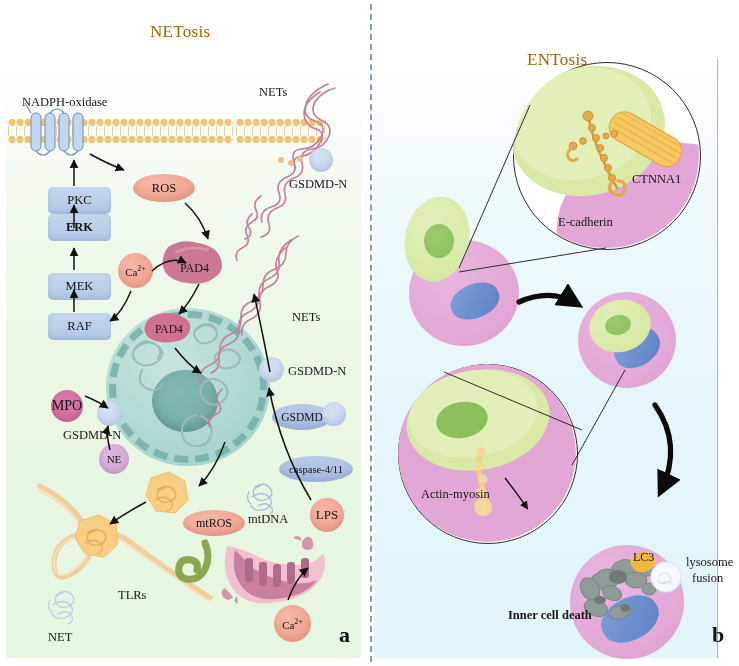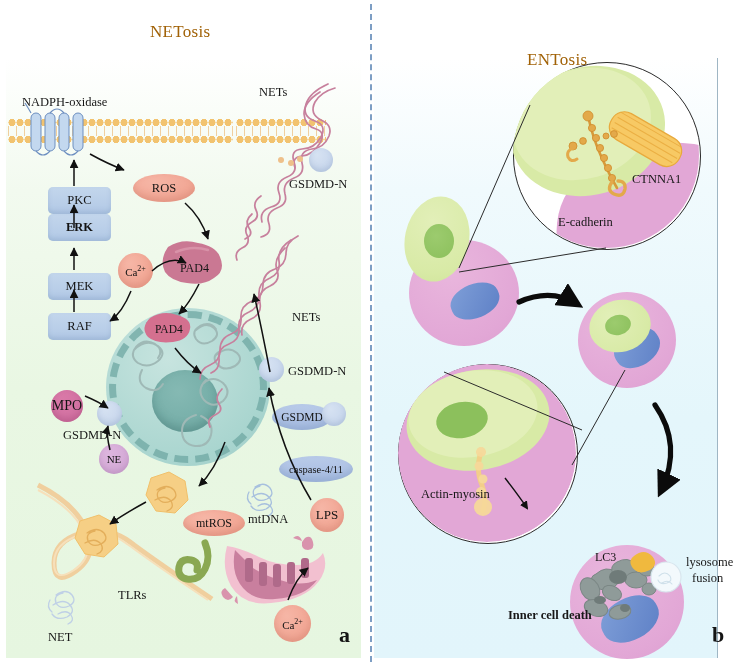--- a/index.html
+++ b/index.html
@@ -406,21 +406,21 @@
     </g>
 
     <path d="M634,556 q10,-8 18,0 q7,8 -2,14 q-12,6 -18,-3 q-4,-7 2,-11" fill="#f0b93e"></path>
 
     <circle cx="666" cy="577" r="15" fill="#f3f9fc" stroke="#d8e6ee" stroke-width="1.2"></circle>
     <g fill="none" stroke="#cfe0ea" stroke-width="1.1" stroke-linecap="round">
       <path d="M659,576 q6,-6 11,0 q3,5 -3,7 q-7,2 -9,-3"></path>
       <path d="M662,583 q6,-4 10,1"></path>
     </g>
   </svg>
-  <div class="lab" style="left:595px;top:551px;font-size:12px;color:#141414;">LC3</div>
+  <div class="lab" style="left:633px;top:551px;font-size:12px;color:#141414;">LC3</div>
   <div class="lab" style="left:686px;top:555px;">lysosome</div>
   <div class="lab" style="left:692px;top:571px;">fusion</div>
   <div class="lab" style="left:508px;top:608px;font-weight:bold;">Inner cell death</div>
 
   <svg class="ovl">
     <g stroke="#2b2b2b" stroke-width="1" fill="none">
       <path d="M459,268 L530,105"></path>
       <path d="M459,272 L606,248"></path>
       <path d="M572,465 L625,370"></path>
       <path d="M444,372 L582,430"></path>

